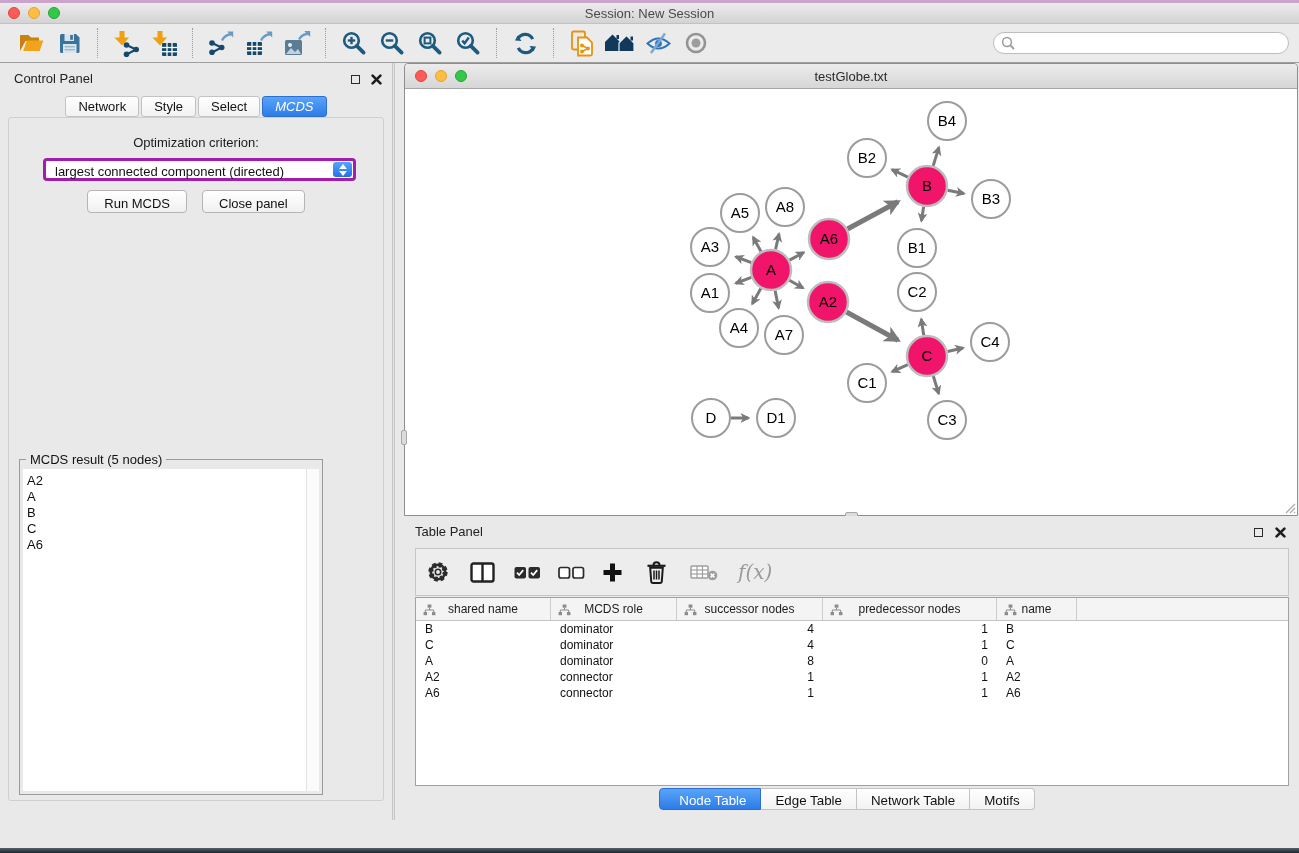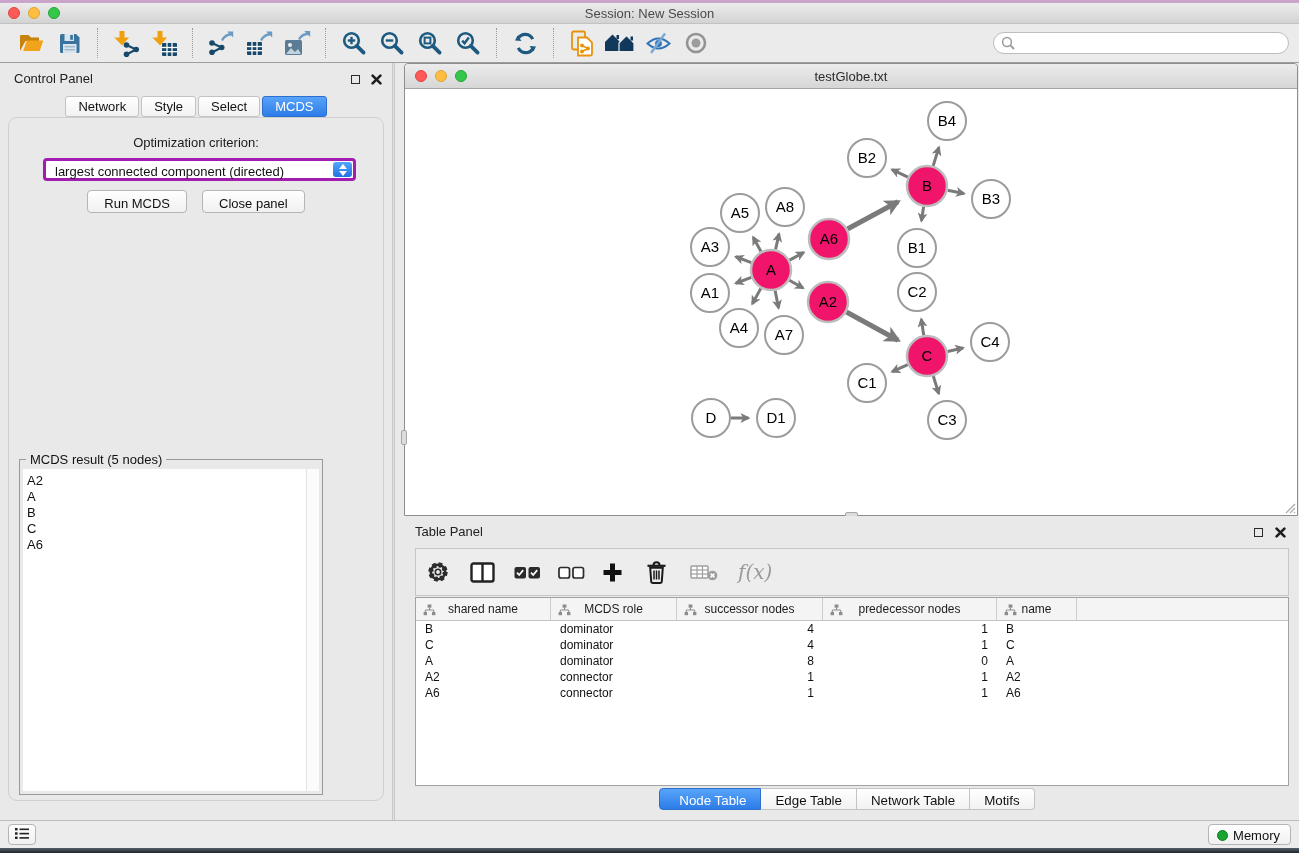--- a/index.html
+++ b/index.html
@@ -33,23 +33,23 @@
   #control-panel{position:absolute;left:0;top:63px;width:392px;height:757px;background:#e9e9e9;}
   #cp-divider{position:absolute;left:392px;top:63px;width:3px;height:757px;background:#e3e3e3;
               border-left:1px solid #c6c6c6;border-right:1px solid #c6c6c6;}
   .panel-title{position:absolute;left:14px;top:8px;color:#222;}
   .float-ic{display:inline-block;width:9px;height:9px;border:1.6px solid #2b2b2b;background:transparent;}
   .win-btn{position:absolute;top:9px;width:14px;height:14px;border:0;background:transparent;
            padding:0;display:flex;align-items:center;justify-content:center;cursor:pointer;}
   #cp-tabs{position:absolute;left:0;top:33px;width:100%;display:flex;justify-content:center;gap:2px;}
   .cp-tab{height:21px;padding:2px 12px 0;background:linear-gradient(#ffffff,#f2f2f2);
           border:1px solid #c3c3c3;border-radius:3px;color:#111;cursor:pointer;}
-  .cp-tab.sel{background:linear-gradient(#58a4f9,#2d7ce8);border-color:#2d6fce;color:#fff;}
+  .cp-tab.sel{background:linear-gradient(#58a4f9,#2d7ce8);border-color:#2d6fce;color:#fff;font-style:italic;}
   #cp-pane{position:absolute;left:8px;top:54px;width:376px;height:684px;
-           border:1px solid #cfcfcf;border-radius:9px;background:#e9e9e9;}
+           border:1px solid #cfcfcf;border-radius:3px;background:#e9e9e9;}
   #opt-label{position:absolute;left:0;right:0;top:17px;text-align:center;}
   #opt-select{position:absolute;left:34px;top:40px;width:313px;height:23px;background:#fff;
               border:3px solid #a21caf;border-radius:4px;cursor:pointer;}
   #opt-select .val{position:absolute;left:9px;top:3px;color:#111;}
   #opt-spinner{position:absolute;right:1px;top:1px;bottom:1px;width:19px;border-radius:3px;
                background:linear-gradient(#55a5fb,#2172e8);display:flex;flex-direction:column;
                align-items:center;justify-content:center;gap:2px;}
   .tri-up{width:0;height:0;border-left:4px solid transparent;border-right:4px solid transparent;
           border-bottom:5px solid #fff;}
   .tri-dn{width:0;height:0;border-left:4px solid transparent;border-right:4px solid transparent;
@@ -625,32 +625,14 @@
     </div>
 
     <div id="tp-tabs">
         <button class="seg sel">Node Table</button>
         <button class="seg">Edge Table</button>
         <button class="seg">Network Table</button>
         <button class="seg">Motifs</button>
       </div>
   </div>
 
-  <div id="statusbar">
-    <button id="list-btn" class="mac-btn" style="padding:0;">
-      <svg width="16" height="15" viewBox="0 0 16 15">
-        <g fill="#222">
-          <rect x="1" y="2" width="2.6" height="2.4"></rect>
-            <rect x="5.5" y="2.5" width="9.5" height="1.6"></rect>
-          <rect x="1" y="6.3" width="2.6" height="2.4"></rect>
-            <rect x="5.5" y="6.8" width="9.5" height="1.6"></rect>
-          <rect x="1" y="10.6" width="2.6" height="2.4"></rect>
-            <rect x="5.5" y="11.1" width="9.5" height="1.6"></rect>
-        </g>
-      </svg>
-    </button>
-    <button id="memory-btn" class="mac-btn">
-      <span class="green-dot"></span>
-      <span>Memory</span>
-    </button>
-  </div>
   <div id="bottom-sliver"></div>
 </div>
 
 </body></html>

